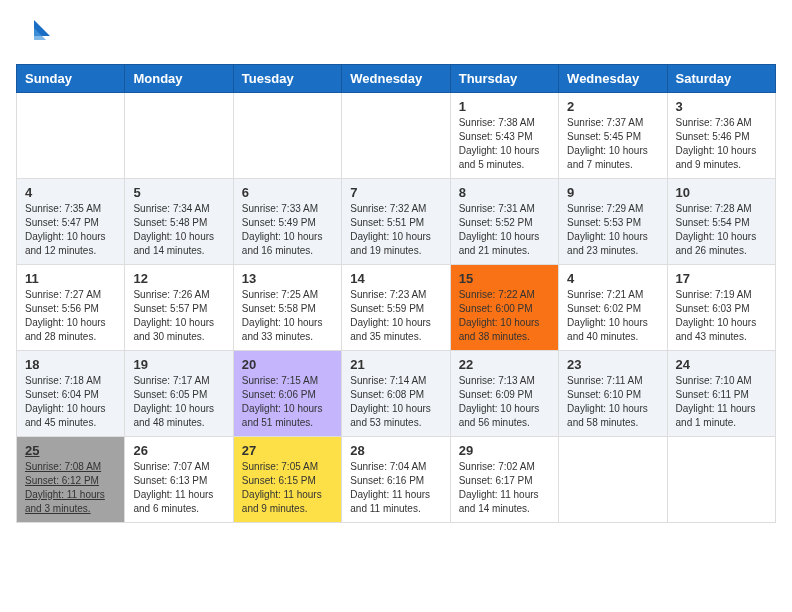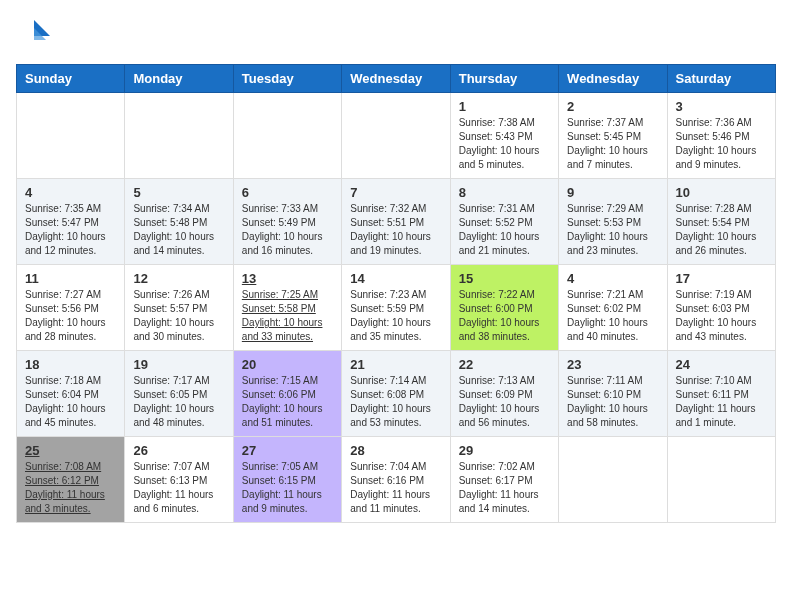--- a/index.html
+++ b/index.html
@@ -216,35 +216,35 @@
 Daylight: 10 hours
 and 28 minutes.</div>
         </td>
         <td style="background-color: rgb(255, 255, 255);">
           <span class="day-number">12</span>
           <div class="day-info">Sunrise: 7:26 AM
 Sunset: 5:57 PM
 Daylight: 10 hours
 and 30 minutes.</div>
         </td>
-        <td style="background-color: rgb(255, 255, 255); text-decoration: underline;">
+        <td style="background-color: rgb(255, 255, 255);">
           <span class="day-number">13</span>
           <div class="day-info">Sunrise: 7:25 AM
 Sunset: 5:58 PM
 Daylight: 10 hours
 and 33 minutes.</div>
         </td>
         <td style="background-color: rgb(255, 255, 255);">
           <span class="day-number">14</span>
           <div class="day-info">Sunrise: 7:23 AM
 Sunset: 5:59 PM
 Daylight: 10 hours
 and 35 minutes.</div>
         </td>
-        <td style="background-color: #bef264;">
+        <td style="background-color: #f97316;">
           <span class="day-number">15</span>
           <div class="day-info">Sunrise: 7:22 AM
 Sunset: 6:00 PM
 Daylight: 10 hours
 and 38 minutes.</div>
         </td>
         <td style="background-color: rgb(255, 255, 255);">
           <span class="day-number">4</span>
           <div class="day-info">Sunrise: 7:21 AM
 Sunset: 6:02 PM
@@ -318,21 +318,21 @@
 Daylight: 11 hours
 and 3 minutes.</div>
         </td>
         <td style="background-color: rgb(255, 255, 255); margin-top: 36px;">
           <span class="day-number">26</span>
           <div class="day-info">Sunrise: 7:07 AM
 Sunset: 6:13 PM
 Daylight: 11 hours
 and 6 minutes.</div>
         </td>
-        <td style="background-color: #c4b5fd;">
+        <td style="background-color: #fde047;">
           <span class="day-number">27</span>
           <div class="day-info">Sunrise: 7:05 AM
 Sunset: 6:15 PM
 Daylight: 11 hours
 and 9 minutes.</div>
         </td>
         <td style="background-color: rgb(255, 255, 255);">
           <span class="day-number">28</span>
           <div class="day-info">Sunrise: 7:04 AM
 Sunset: 6:16 PM

